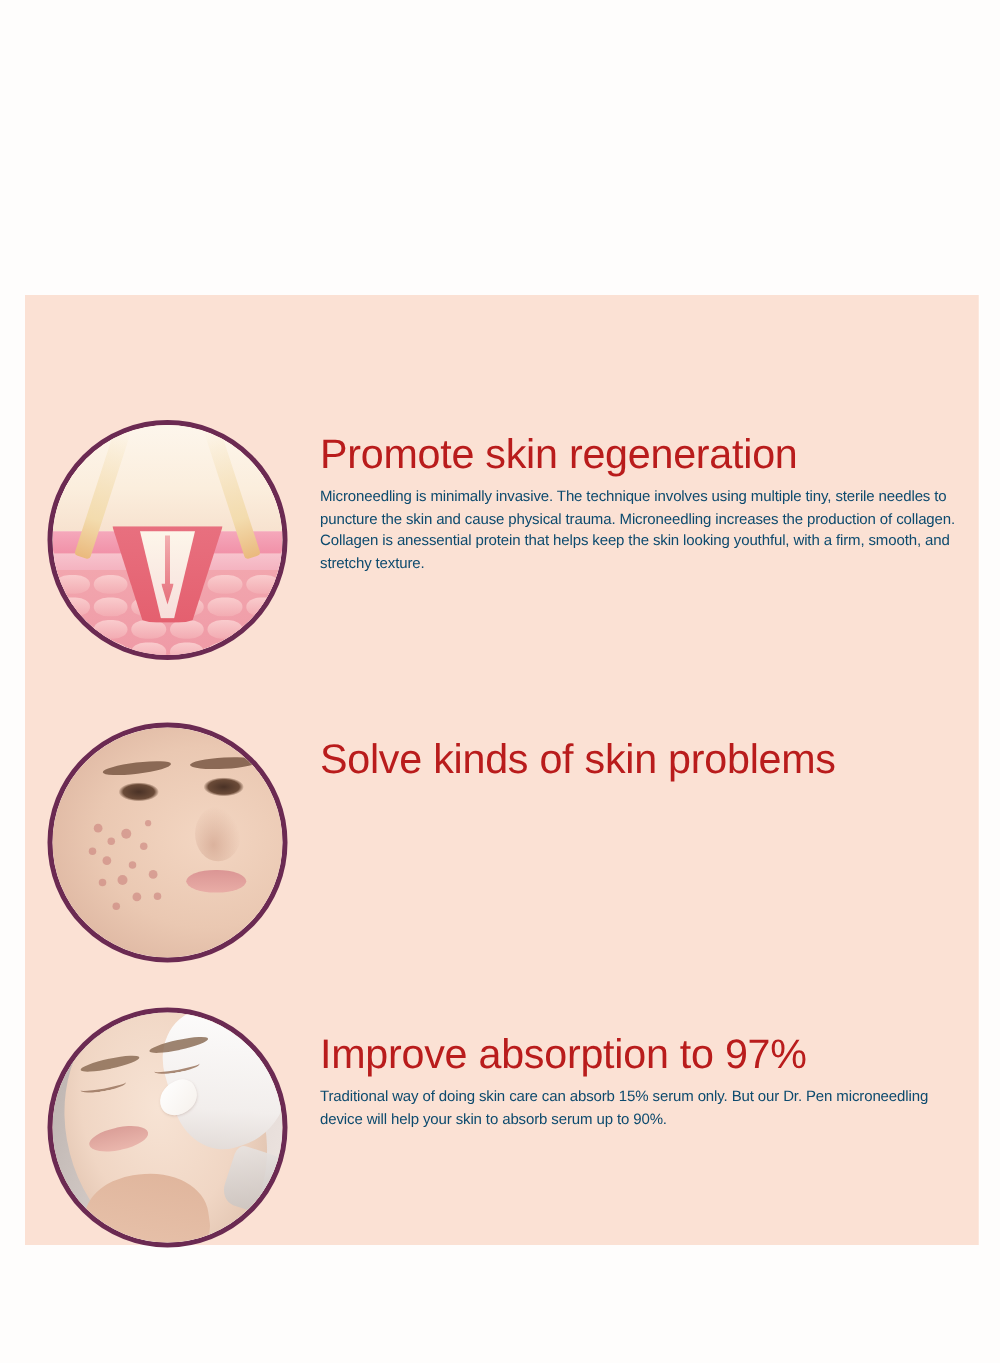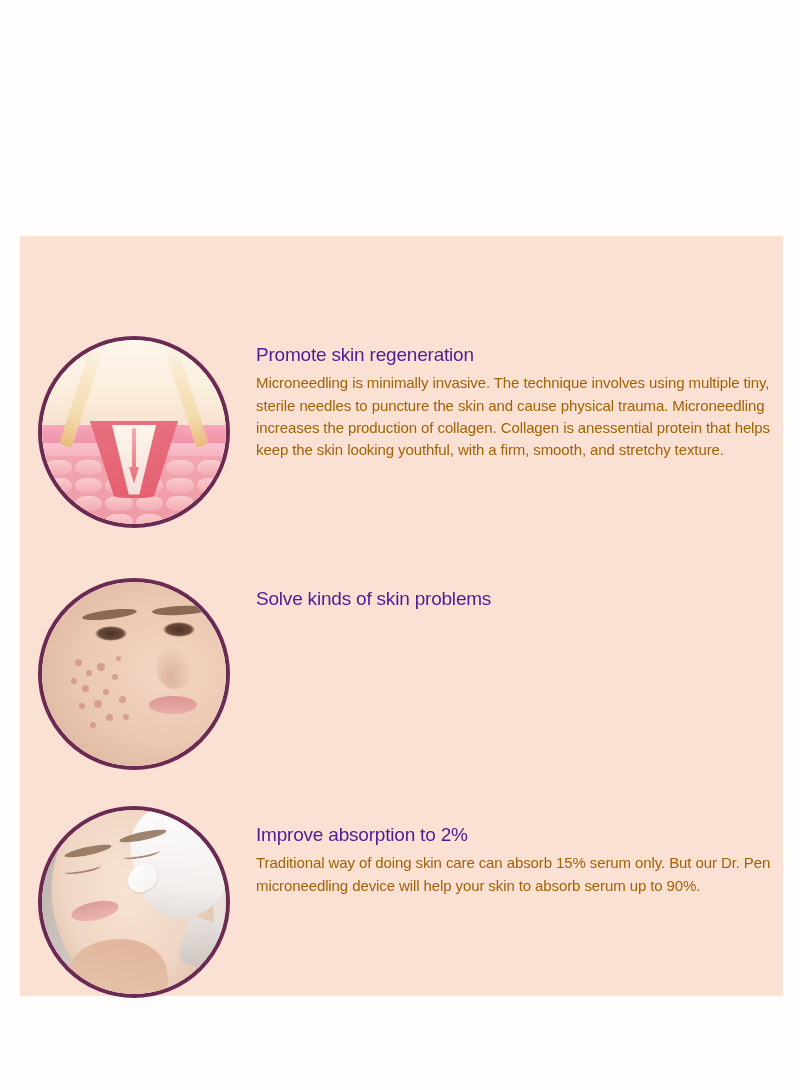--- a/index.html
+++ b/index.html
@@ -254,30 +254,30 @@
   .text-col {
     position: absolute;
     left: 236px;
     width: 520px;
   }
   .sec1 .text-col { top: 8px; }
   .sec2 .text-col { top: 24px; }
   .sec3 .text-col { top: 36px; }
 
   .heading {
-    color: #4c1d95;
-    font-size: 19px;
+    color: #b91c1c;
+    font-size: 33px;
     font-weight: normal;
     line-height: 1.18;
     margin: 0 0 6px 0;
     letter-spacing: -0.2px;
   }
   .body-text {
-    color: #a16207;
-    font-size: 15px;
+    color: #0c4a6e;
+    font-size: 12px;
     line-height: 1.48;
     margin: 0;
     letter-spacing: -0.1px;
   }
 </style>
 </head>
 <body>
 
 <div class="page">
 
@@ -383,19 +383,19 @@
               <div class="f3-eye-r"></div>
               <div class="f3-lip"></div>
               <div class="f3-cream"></div>
               <div class="f3-device"></div>
               <div class="f3-hand"></div>
             </div>
           </div>
         </div>
       </div>
       <div class="text-col">
-        <h2 class="heading">Improve absorption to 2%</h2>
+        <h2 class="heading">Improve absorption to 97%</h2>
         <p class="body-text">Traditional way of doing skin care can absorb 15% serum only. But our Dr. Pen microneedling device will help your skin to absorb serum up to 90%.</p>
       </div>
     </div>
 
   </div>
 </div>
 
 </body></html>

